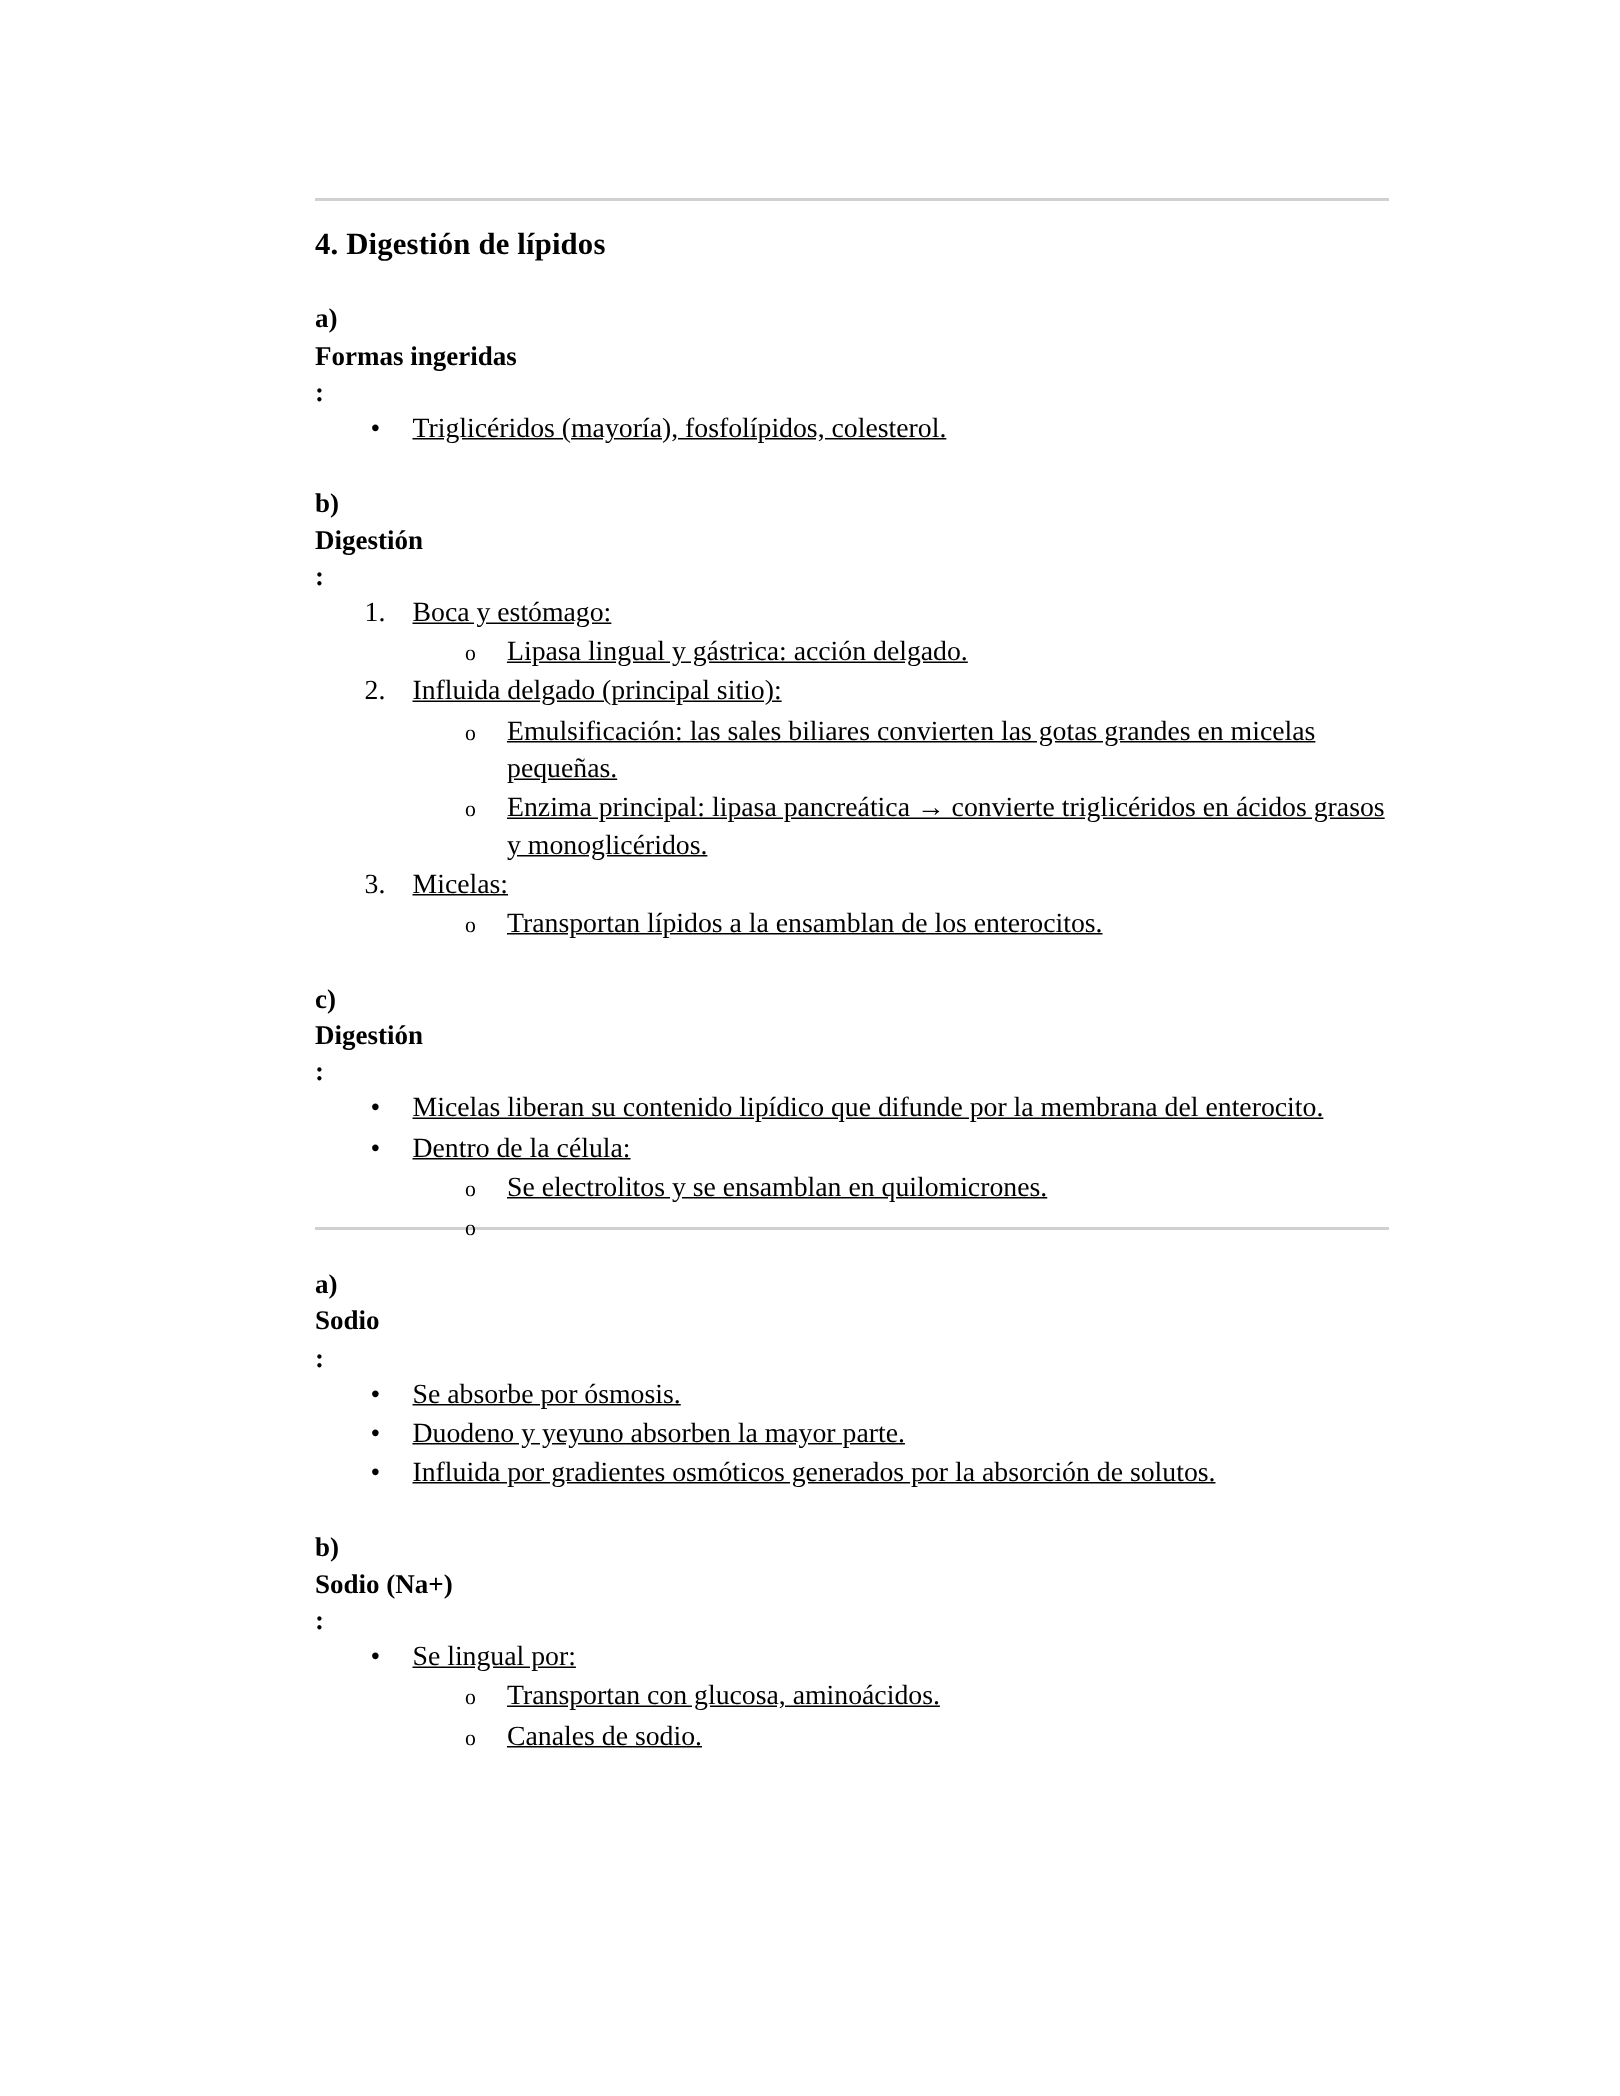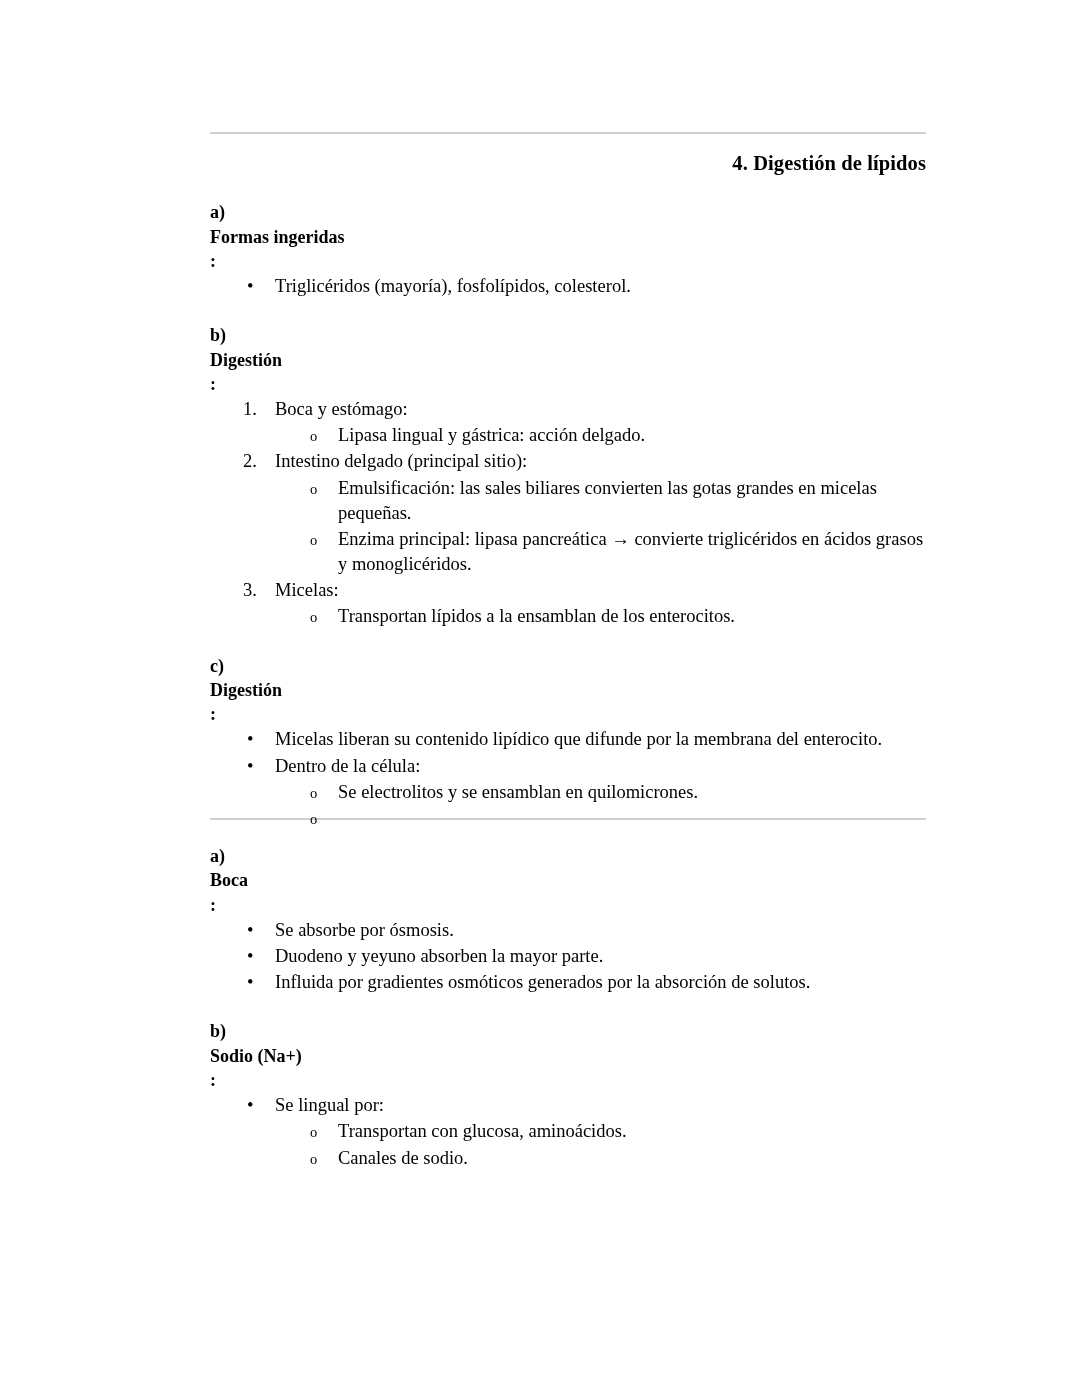--- a/index.html
+++ b/index.html
@@ -44,21 +44,20 @@
     margin-bottom: 17px;
   }
 
   
   .section-heading {
     font-size: 20.5px;
     font-weight: bold;
     line-height: 1.28;
     margin: 0 0 10px 0;
     letter-spacing: 0.1px;
-    text-align: right;
   }
 
   
   .sub-block {
     margin-top: 24px;
   }
   .sub-block:first-child {
     margin-top: 0;
   }
   .sub-letter,
@@ -133,20 +132,21 @@
     left: 100px;
     top: 1px;
     width: 20px;
     text-align: left;
     font-size: 14.5px;
     line-height: 1.7;
   }
 
   li.item > .text {
     display: block;
+    text-decoration: underline;
   }
 </style>
 </head>
 <body>
 
 <div class="page">
   <div class="content">
 
     <hr class="rule">
 
@@ -176,21 +176,21 @@
         </li>
         <ul class="lvl2">
           <li class="item b2">
             <span class="marker">o</span>
             <span class="text">Lipasa lingual y gástrica: acción delgado.</span>
           </li>
         </ul>
 
         <li class="item n1">
           <span class="marker">2.</span>
-          <span class="text">Intestino delgado (principal sitio):</span>
+          <span class="text">Influida delgado (principal sitio):</span>
         </li>
         <ul class="lvl2">
           <li class="item b2">
             <span class="marker">o</span>
             <span class="text">Emulsificación: las sales biliares convierten las gotas grandes en micelas pequeñas.</span>
           </li>
           <li class="item b2">
             <span class="marker">o</span>
             <span class="text">Enzima principal: lipasa pancreática → convierte triglicéridos en ácidos grasos y monoglicéridos.</span>
           </li>
@@ -233,21 +233,21 @@
           </li>
         </ul>
       </ul>
     </div>
 
     <hr class="rule second">
 
 
     <div class="sub-block">
       <div class="sub-letter">a)</div>
-      <div class="sub-title">Boca</div>
+      <div class="sub-title">Sodio</div>
       <div class="sub-colon">:</div>
       <ul class="lvl1">
         <li class="item b1">
           <span class="marker">•</span>
           <span class="text">Se absorbe por ósmosis.</span>
         </li>
         <li class="item b1">
           <span class="marker">•</span>
           <span class="text">Duodeno y yeyuno absorben la mayor parte.</span>
         </li>

